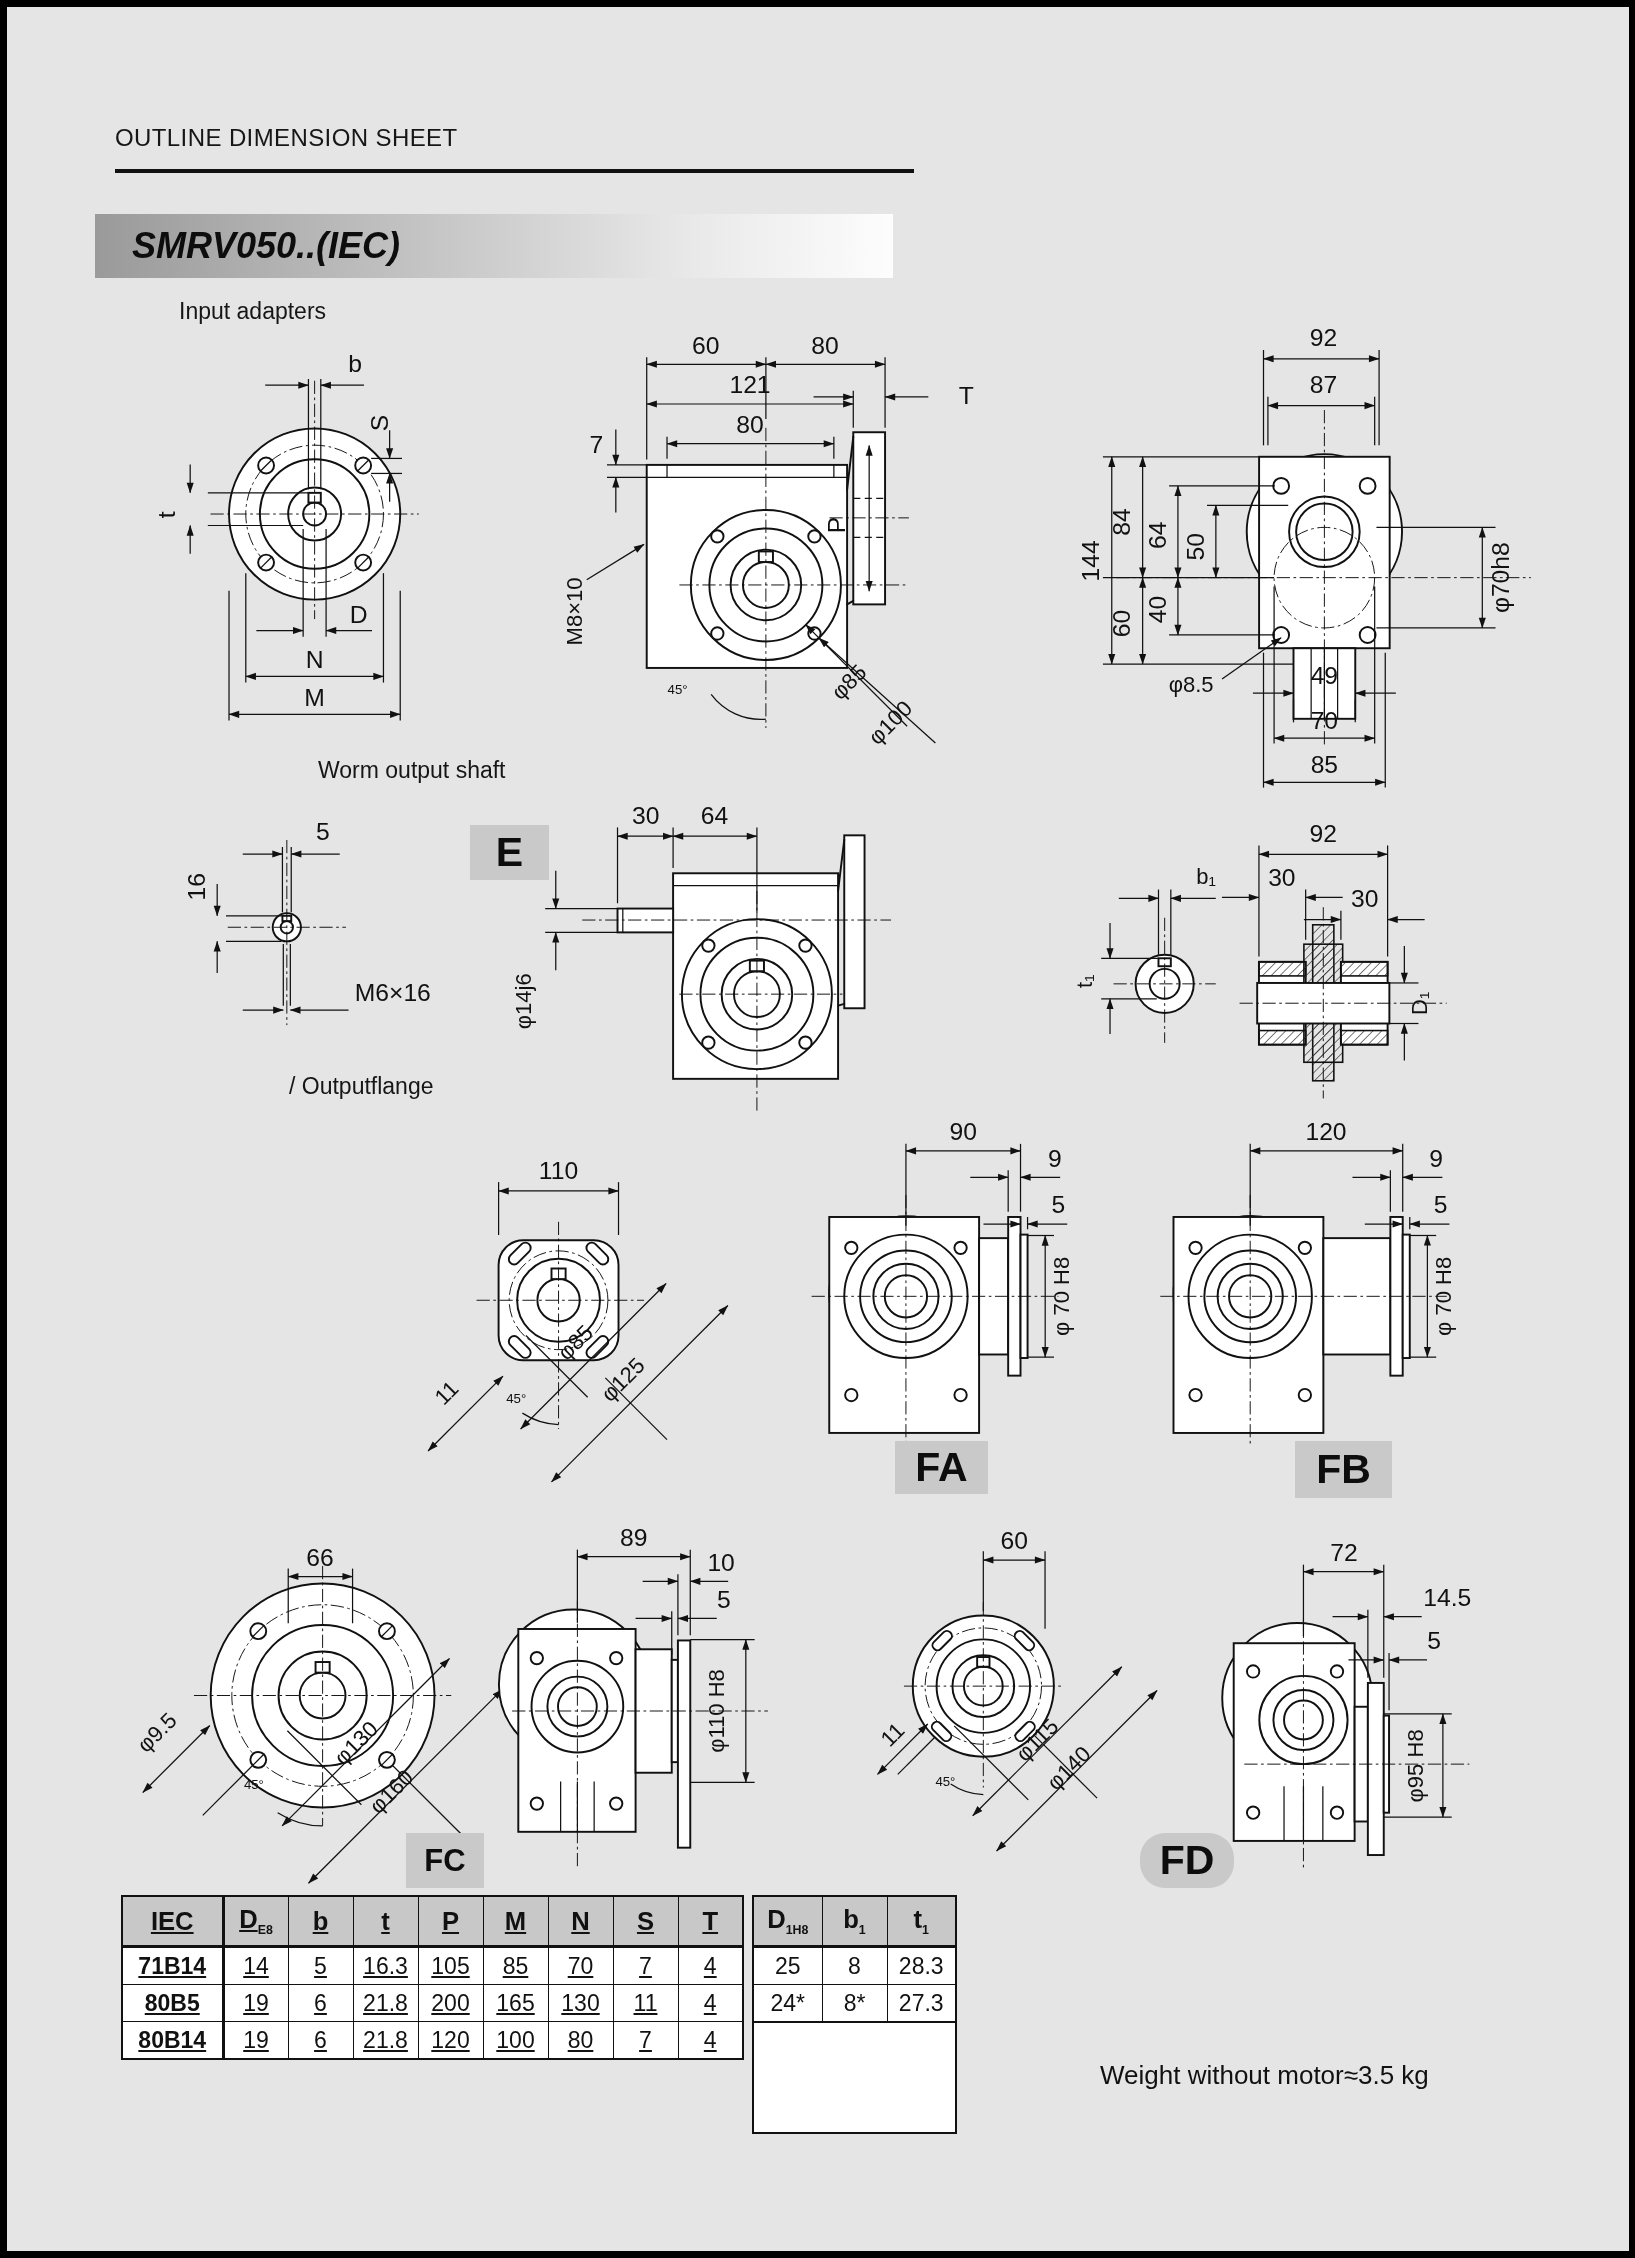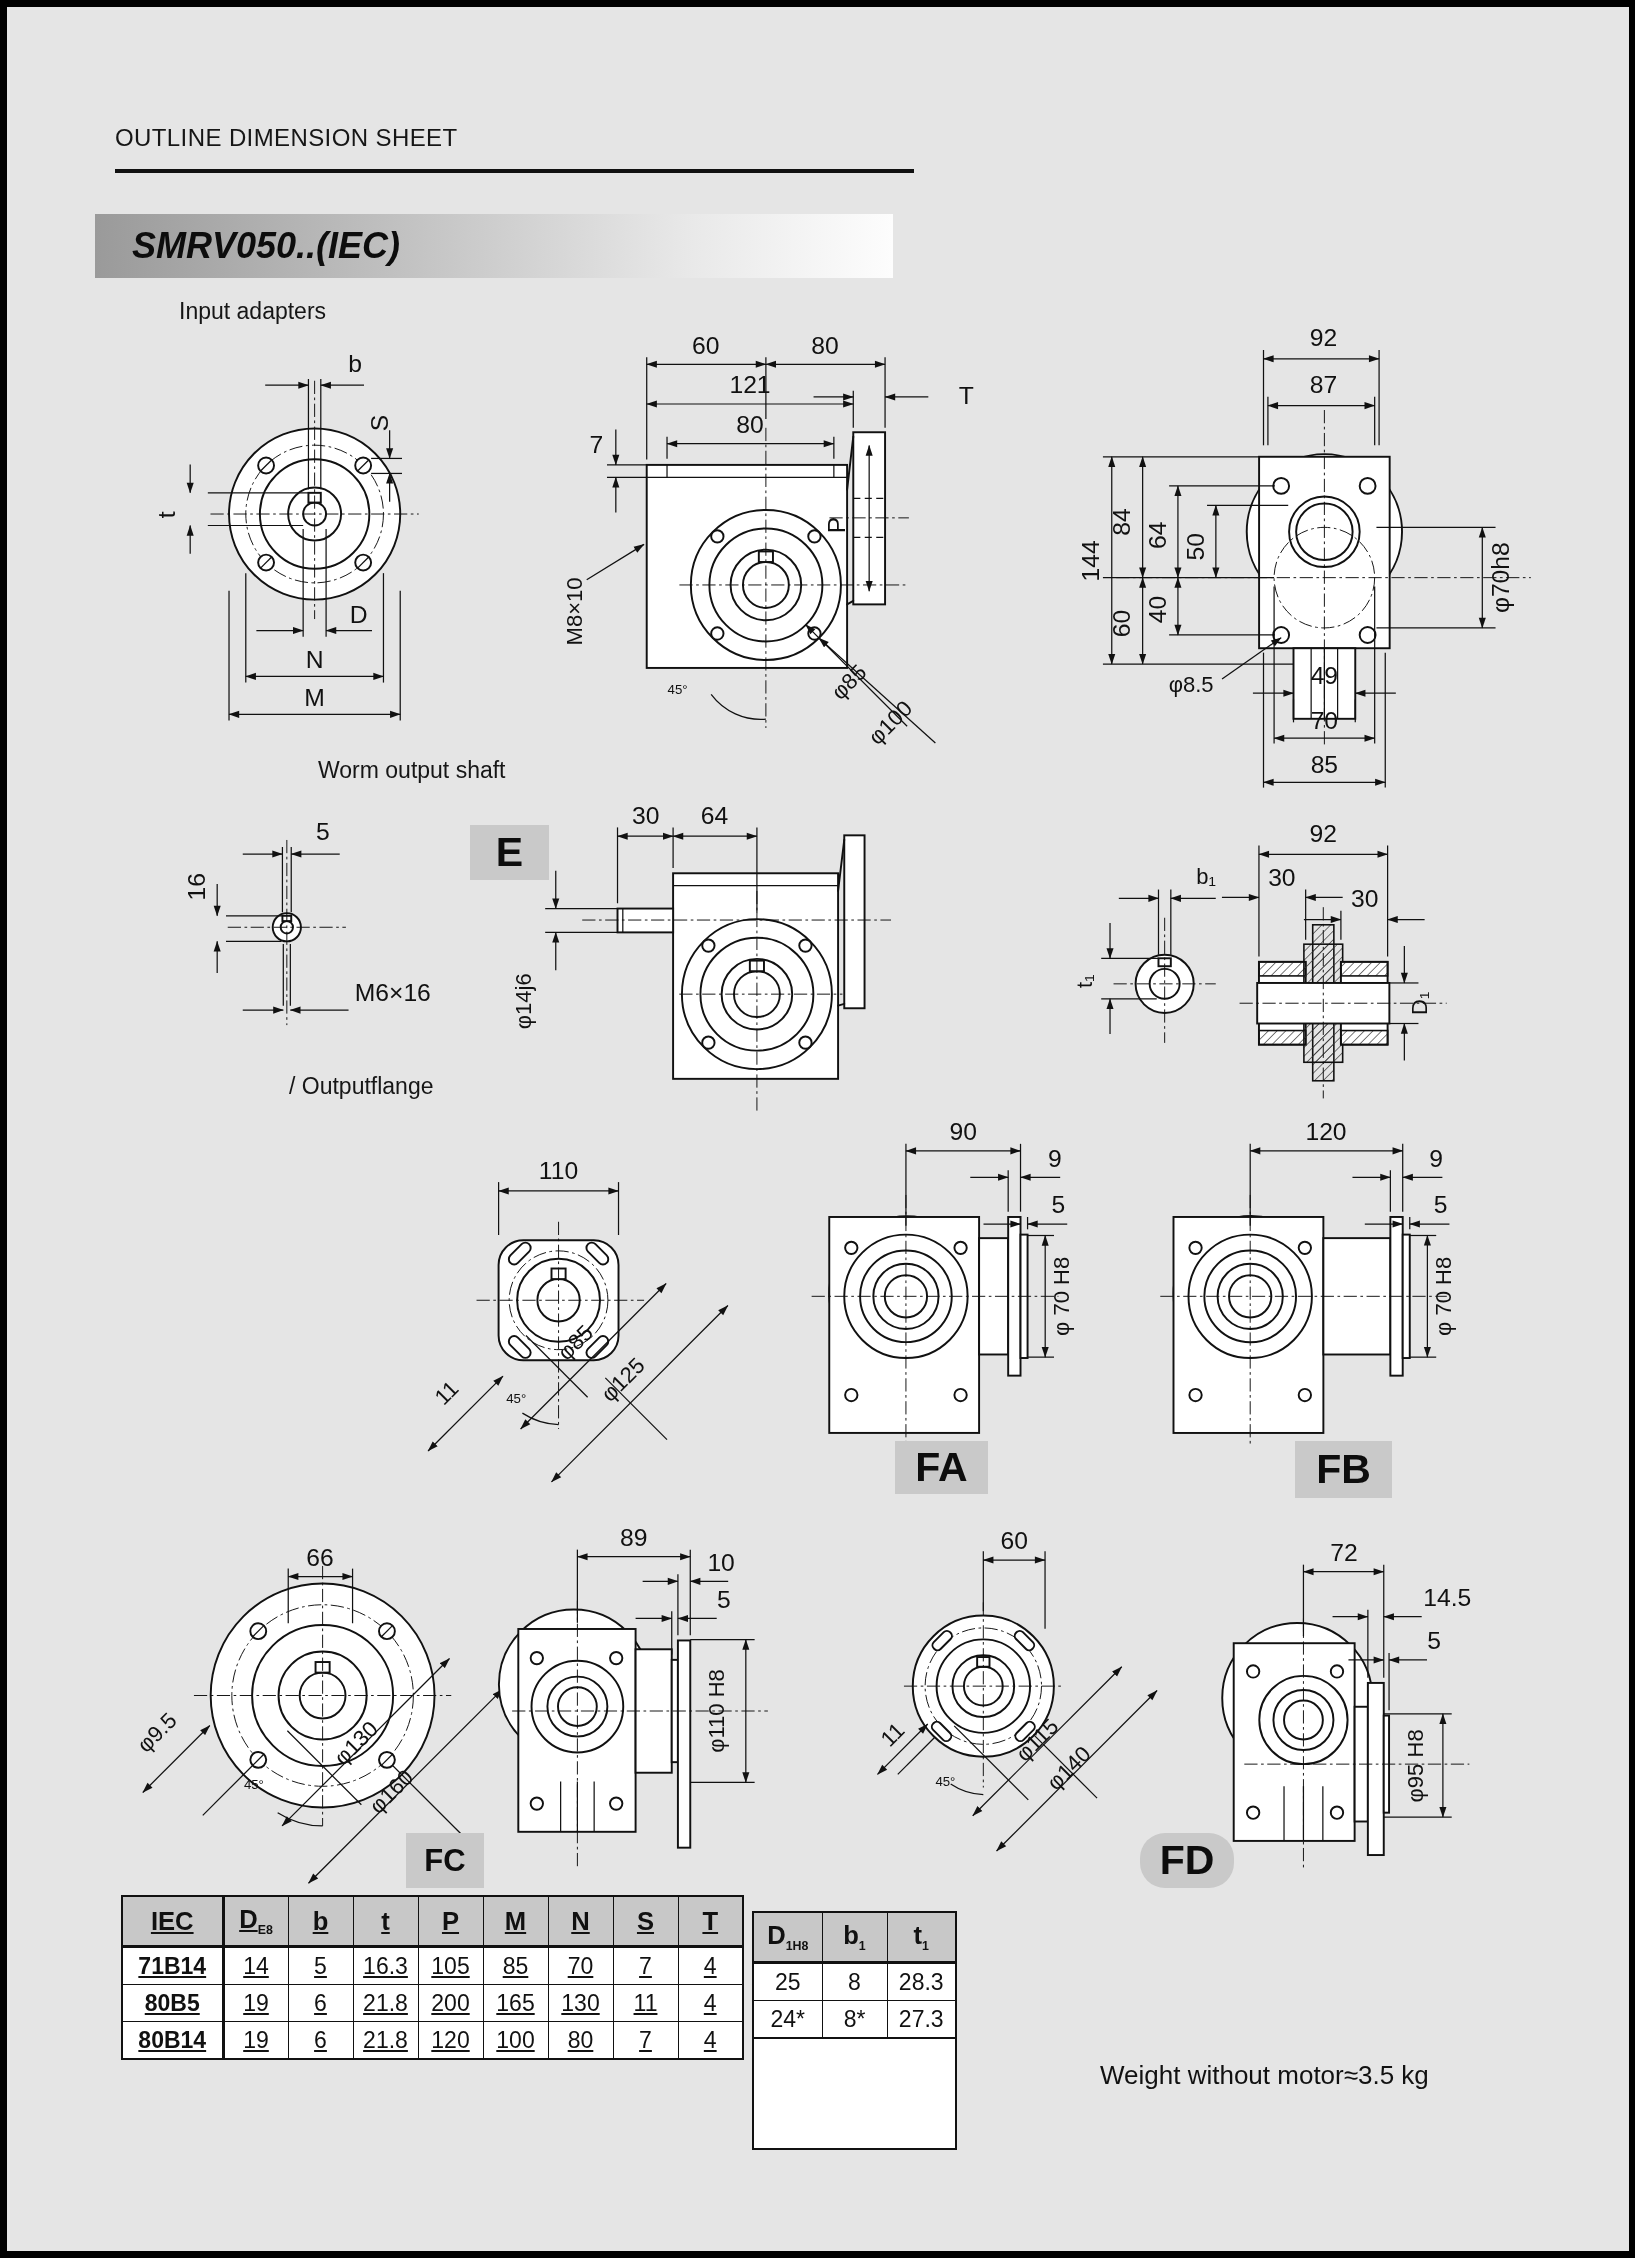--- a/index.html
+++ b/index.html
@@ -694,21 +694,21 @@
       <td>21.8</td>
       <td>120</td>
       <td>100</td>
       <td>80</td>
       <td>7</td>
       <td>4</td>
     </tr>
   </tbody>
     </table>
 
-  <table class="dim-table" style="left:752px;top:1895px;margin-top:16px;">
+  <table class="dim-table" style="left:752px;top:1895px;">
     <colgroup>
         <col style="width:69px">
         <col style="width:65px">
         <col style="width:69px">
       </colgroup>
     <tbody>
         <tr class="hd">
       <th><span>D</span><sub>1H8</sub></th>
       <th><span>b</span><sub>1</sub></th>
       <th><span>t</span><sub>1</sub></th>

